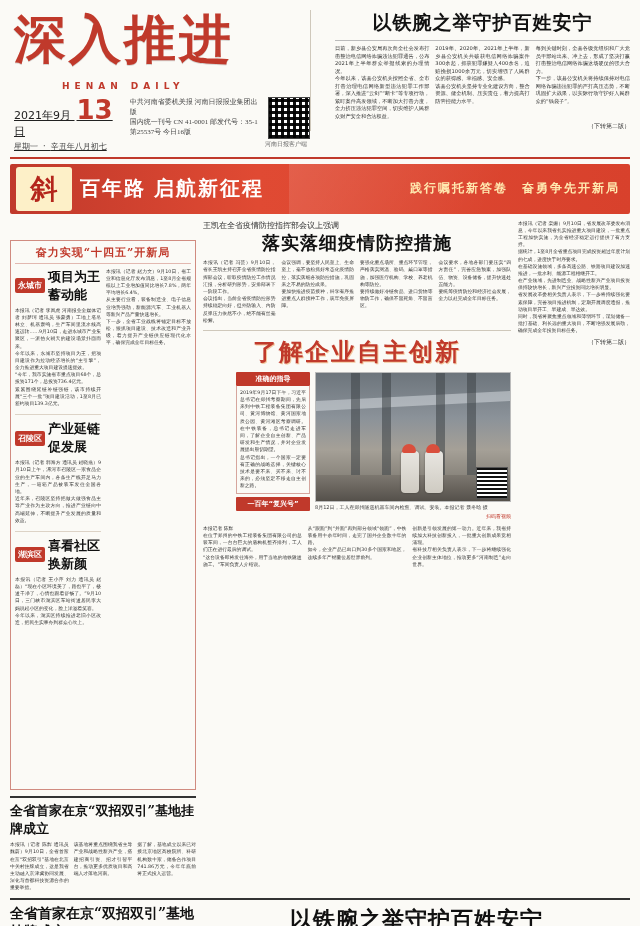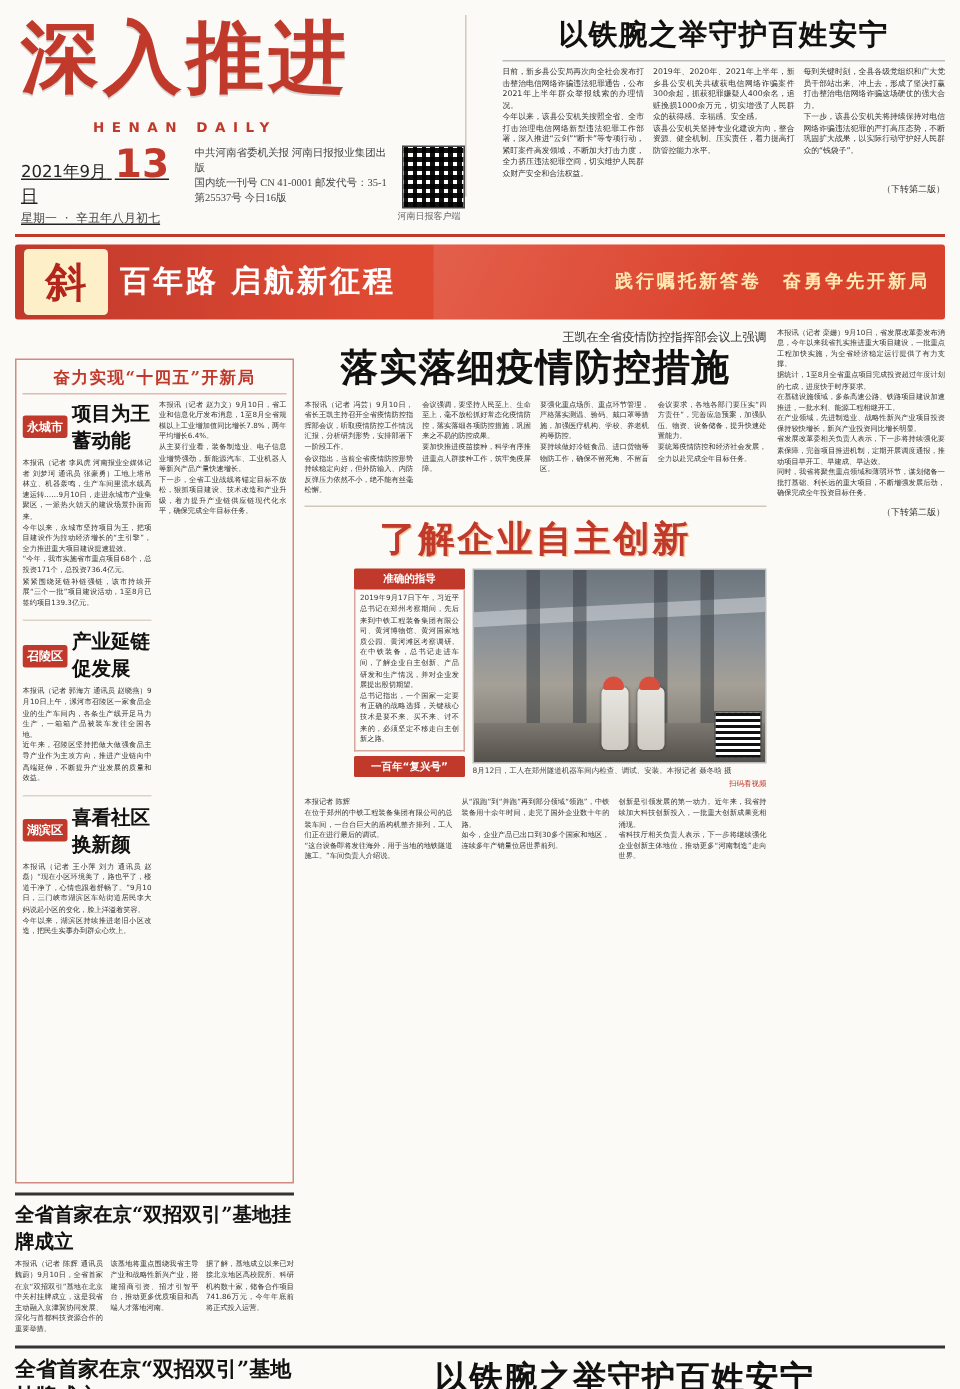--- a/index.html
+++ b/index.html
@@ -150,25 +150,25 @@
   .hr-thin{border-top:1px solid #ddd3c6;margin:5px 0;}
   .left-bottom{margin-top:6px;flex:1;}
   .lb-title{
     font-family:"DejaVu Serif","Liberation Serif",serif;
     font-size:13px;font-weight:bold;color:#111;letter-spacing:0;
     border-top:2px solid #333;padding-top:4px;
   }
   .lb-cols{display:flex;gap:5px;margin-top:3px;}
   .lb-col{flex:1;font-size:4.8px;line-height:1.5;color:#333;text-align:justify;white-space:pre-wrap;}
   
-  .lead-kicker{font-size:8px;text-align:right;color:#333;margin-bottom:2px;}
+  .lead-kicker{font-size:8px;text-align:left;color:#333;margin-bottom:2px;}
   .lead-title{
-    font-family:Liberation Mono, monospace;
+    font-family:Liberation Sans, sans-serif;
     text-align:center;color:#111;font-weight:bold;
-    font-size:25px;line-height:1.2;letter-spacing:1px;
+    font-size:18px;line-height:1.2;letter-spacing:1px;
   }
   .lead-cols{display:flex;gap:6px;margin-top:5px;}
   .lead-col{flex:1;font-size:4.8px;line-height:1.5;color:#333;text-align:justify;white-space:pre-wrap;}
   .mid-divider{border-top:1px solid #cfc8bb;margin:6px 0 5px;}
   
   .photo-title{
     font-family:"DejaVu Serif","Liberation Serif",serif;
     color:#c0392b;font-weight:bold;font-size:24px;text-align:center;
     letter-spacing:2px;
     text-shadow:1px 1px 0 #f3c9a0;

